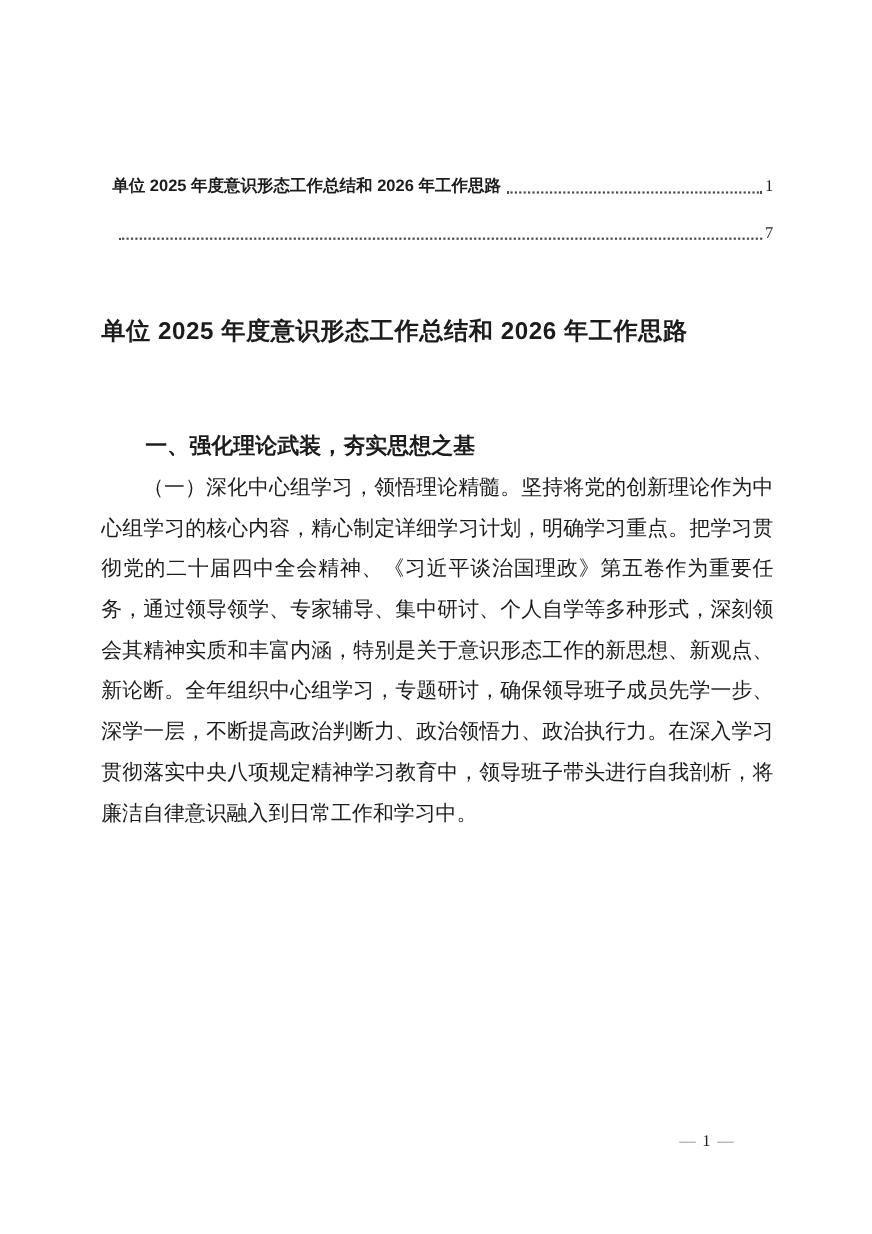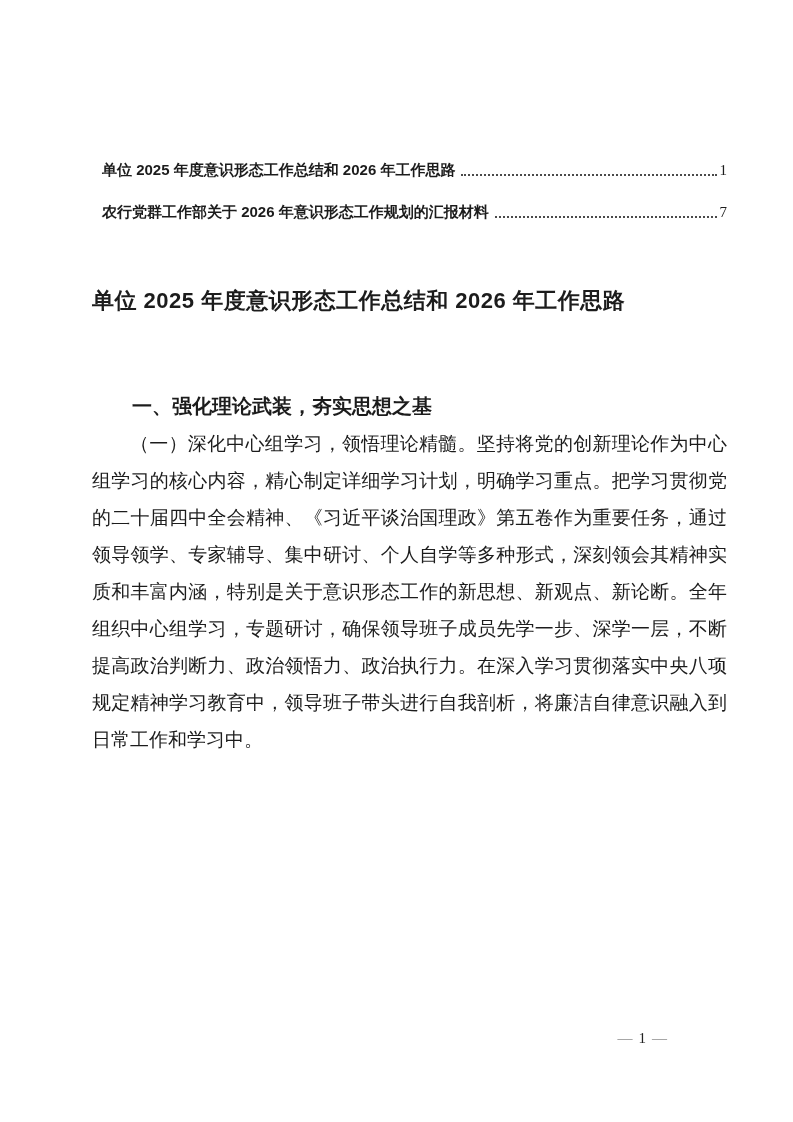--- a/index.html
+++ b/index.html
@@ -11,21 +11,21 @@
     position: relative;
     width: 793px;
     height: 1122px;
     background: #ffffff;
     color: #1c1c1c;
     font-family: "Liberation Serif", serif;
     overflow: hidden;
     box-sizing: border-box;
   }
   .content {
-    padding: 0 66px 0 92px;
+    padding: 0 90px 0 92px;
   }
 
   
   .toc {
     padding-top: 160px;
   }
   .toc-item {
     display: flex;
     align-items: flex-end;
     font-family: "Liberation Sans", sans-serif;
@@ -108,21 +108,20 @@
 <div class="page">
   <div class="content">
 
     <div class="toc">
       <div class="toc-item">
         <span class="toc-label">单位 2025 年度意识形态工作总结和 2026 年工作思路</span>
         <span class="toc-leader"></span>
         <span class="toc-page">1</span>
       </div>
       <div class="toc-item">
-        <span class="toc-label">农行党群工作部关于 2026 年意识形态工作规划的汇报材料</span>
         <span class="toc-leader"></span>
         <span class="toc-page">7</span>
       </div>
     </div>
 
     <h1 class="doc-title">单位 2025 年度意识形态工作总结和 2026 年工作思路</h1>
 
     <div class="body-text">
       <p class="section-heading">一、强化理论武装，夯实思想之基</p>
       <p class="para"><span class="lead">（一）深化中心组学习，领悟理论精髓。</span><span>坚持将党的创新理论作为中心组学习的核心内容，精心制定详细学习计划，明确学习重点。把学习贯彻党的二十届四中全会精神、《习近平谈治国理政》第五卷作为重要任务，通过领导领学、专家辅导、集中研讨、个人自学等多种形式，深刻领会其精神实质和丰富内涵，特别是关于意识形态工作的新思想、新观点、新论断。全年组织中心组学习，专题研讨，确保领导班子成员先学一步、深学一层，不断提高政治判断力、政治领悟力、政治执行力。在深入学习贯彻落实中央八项规定精神学习教育中，领导班子带头进行自我剖析，将廉洁自律意识融入到日常工作和学习中。</span></p>

